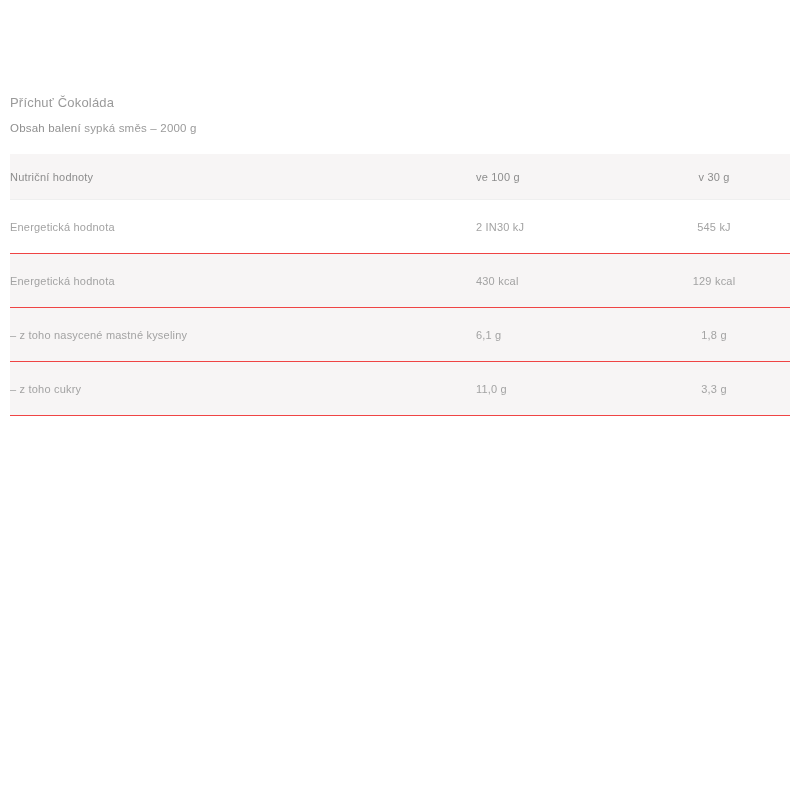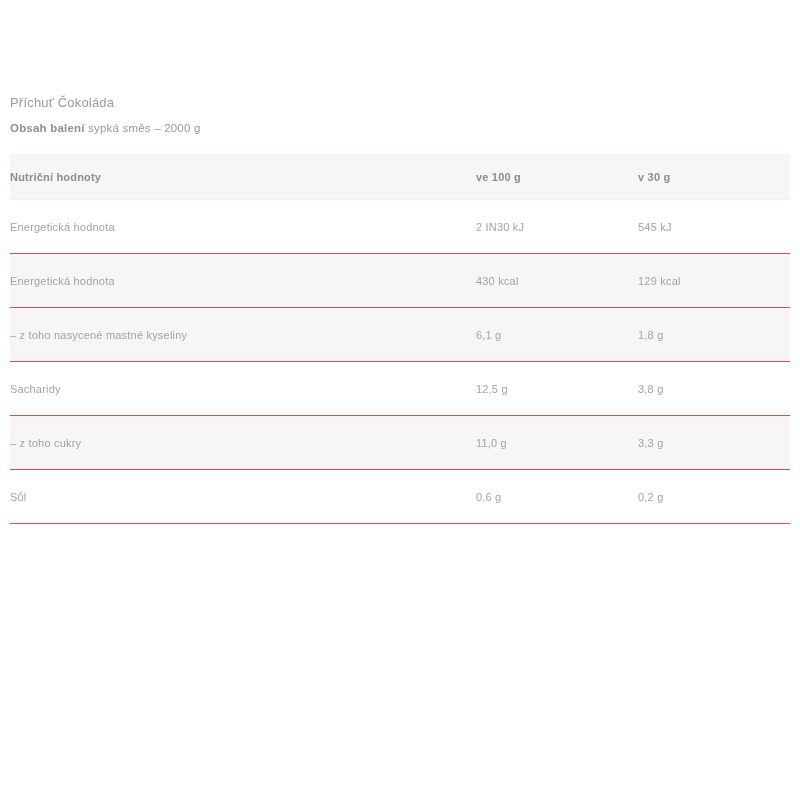--- a/index.html
+++ b/index.html
@@ -35,51 +35,51 @@
   .flavour-value {
     color: #9a9a9a;
   }
   .package-line {
     font-size: 11.5px;
     color: #9a9a9a;
     padding: 12px 0 0 10px;
     letter-spacing: 0.2px;
   }
   .package-label {
-    font-weight: bold;
+    font-weight: normal;
     color: #8f8f8f;
   }
   table.nutri {
     border-collapse: collapse;
     width: 780px;
     margin: 20px 0 0 10px;
     table-layout: fixed;
   }
   table.nutri td {
     font-size: 11px;
     color: #a3a3a3;
     padding: 0;
     height: 53px;
     vertical-align: middle;
     border-bottom: 1px solid #ef4444;
     letter-spacing: 0.2px;
   }
   table.nutri tr.head td {
     background: #f7f5f5;
-    font-weight: bold;
+    font-weight: normal;
     color: #8d8d8d;
     height: 45px;
     border-bottom: 1px solid #efefef;
   }
   table.nutri tr.zebra td {
     background: #f7f5f5;
   }
   td.c-name { width: 460px; padding-left: 10px; }
   td.c-100  { width: 160px; }
-  td.c-serv { width: 150px; }
+  td.c-serv { width: 150px; text-align: center; }
   .indent { padding-left: 10px; margin-left: 8px; }
 </style>
 </head>
 <body>
 
 <div id="page">
   <div class="content">
 
     <div class="flavour-line">
       <span class="flavour-label">Příchuť</span>
@@ -111,36 +111,26 @@
           <td class="c-serv">129 kcal</td>
         </tr>
 
 
         <tr class="zebra">
           <td class="c-name indent">– z toho nasycené mastné kyseliny</td>
           <td class="c-100">6,1 g</td>
           <td class="c-serv">1,8 g</td>
         </tr>
 
-        <tr>
-          <td class="c-name">Sacharidy</td>
-          <td class="c-100">12,5 g</td>
-          <td class="c-serv">3,8 g</td>
-        </tr>
 
         <tr class="zebra">
           <td class="c-name indent">– z toho cukry</td>
           <td class="c-100">11,0 g</td>
           <td class="c-serv">3,3 g</td>
         </tr>
 
 
 
-        <tr>
-          <td class="c-name">Sůl</td>
-          <td class="c-100">0,6 g</td>
-          <td class="c-serv">0,2 g</td>
-        </tr>
       </tbody>
     </table>
 
   </div>
 </div>
 
 </body></html>

